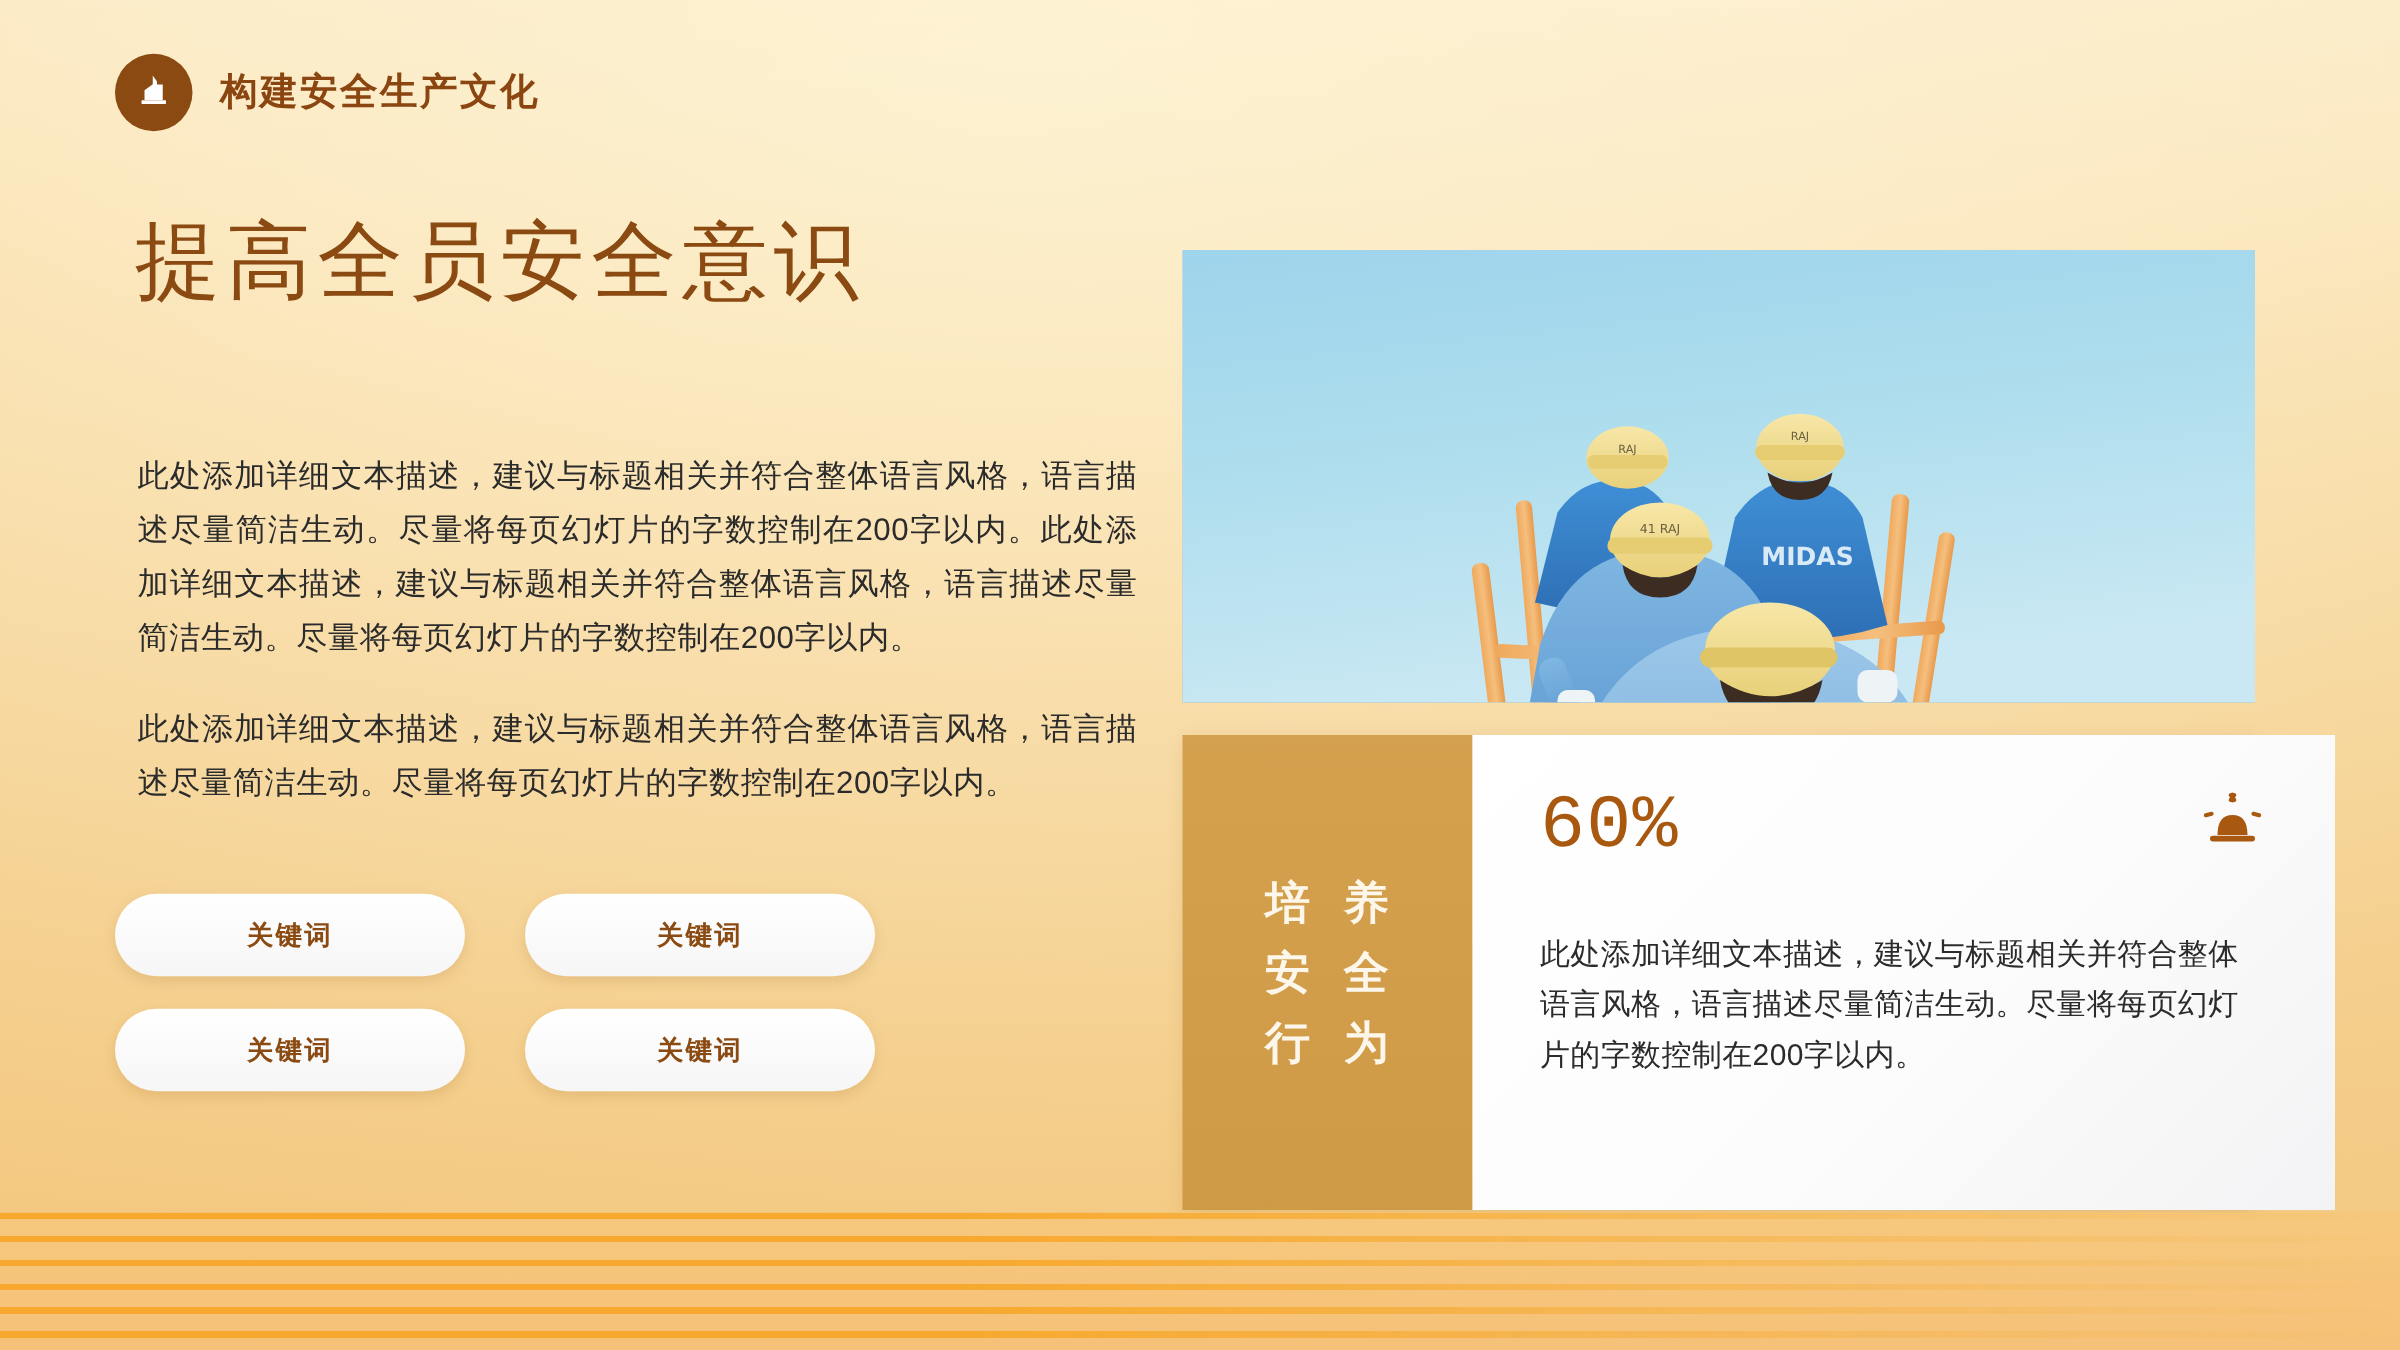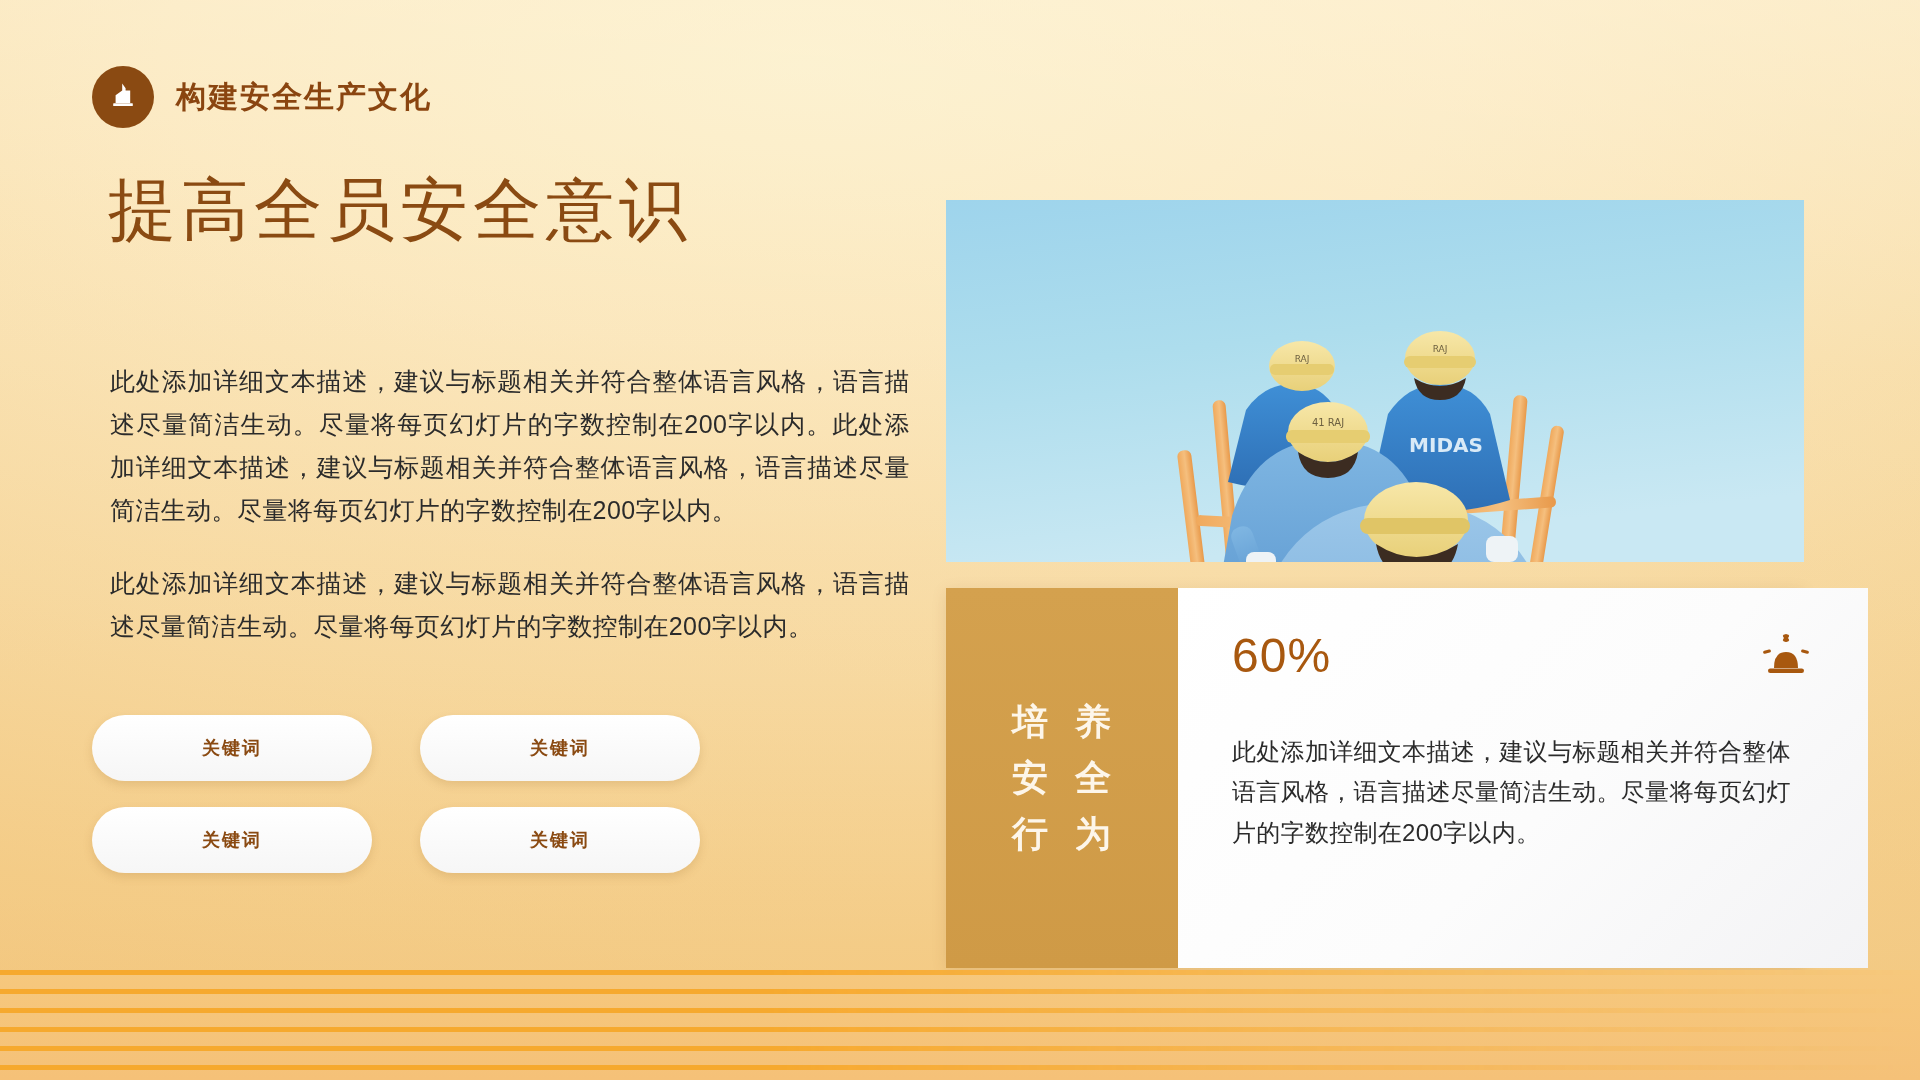--- a/index.html
+++ b/index.html
@@ -29,21 +29,21 @@
     -webkit-mask-image:linear-gradient(to right, #000 0%, #000 40%, rgba(0,0,0,0.45) 70%, rgba(0,0,0,0.10) 92%, rgba(0,0,0,0) 100%);
     mask-image:linear-gradient(to right, #000 0%, #000 40%, rgba(0,0,0,0.45) 70%, rgba(0,0,0,0.10) 92%, rgba(0,0,0,0) 100%);
     opacity:0.95;
   }
   #stripes-base{
     position:absolute;left:0;bottom:0;width:1920px;height:110px;
     background:linear-gradient(to bottom,#f6c87d,#f5c178);
   }
 
   
-  #header{position:absolute;left:92px;top:66px;display:flex;align-items:center;gap:22px;}
+  #header{position:absolute;left:92px;top:43px;display:flex;align-items:center;gap:22px;}
   #brand-badge{
     width:62px;height:62px;border-radius:50%;
     background:#8a4a12;display:flex;align-items:center;justify-content:center;
     flex:0 0 auto;
   }
   #brand-title{
     font-size:30px;font-weight:700;color:#8a4510;letter-spacing:2px;
     line-height:1;white-space:nowrap;
   }
 
@@ -69,21 +69,21 @@
   #keyword-grid{
     position:absolute;left:92px;top:715px;
     display:grid;grid-template-columns:280px 280px;
     column-gap:42px;row-gap:26px;
   }
   .pill{
     width:280px;height:66px;border-radius:34px;
     background:linear-gradient(to bottom,#ffffff,#f6f6f6);
     box-shadow:0 4px 10px rgba(150,100,40,0.18);
     display:flex;align-items:center;justify-content:center;
-    font-size:18px;font-weight:700;color:#8a4a12;letter-spacing:2px;
+    font-size:21px;font-weight:700;color:#8a4a12;letter-spacing:2px;
     cursor:pointer;
   }
   .pill.offset{margin-left:6px;}
 
   
   #photo{
     position:absolute;left:946px;top:200px;width:858px;height:362px;
     overflow:hidden;background:#8ecbe8;
   }
   #photo svg{display:block;width:100%;height:100%;}
@@ -103,22 +103,22 @@
     column-gap:26px;row-gap:20px;
     font-size:36px;font-weight:700;color:#fdf6ea;letter-spacing:1px;
     line-height:1;
   }
   #stat-card{
     flex:1 1 auto;height:380px;
     background:linear-gradient(135deg,#ffffff 0%,#fcfcfc 55%,#f3f3f5 100%);
     position:relative;padding:44px 56px 0 54px;box-sizing:border-box;
   }
   #stat-value{
-    font-size:48px;font-weight:400;color:#a8580f;letter-spacing:1px;
-    line-height:1;font-family:Liberation Sans, sans-serif;
+    font-size:60px;font-weight:400;color:#a8580f;letter-spacing:1px;
+    line-height:1;font-family:Liberation Mono, monospace;
   }
   #alarm-icon{position:absolute;right:56px;top:42px;width:52px;height:52px;}
   #stat-desc{
     margin-top:52px;font-size:24px;line-height:1.68;color:#2b2b2b;
     letter-spacing:0.3px;width:580px;
   }
 </style>
 </head>
 <body>
 

